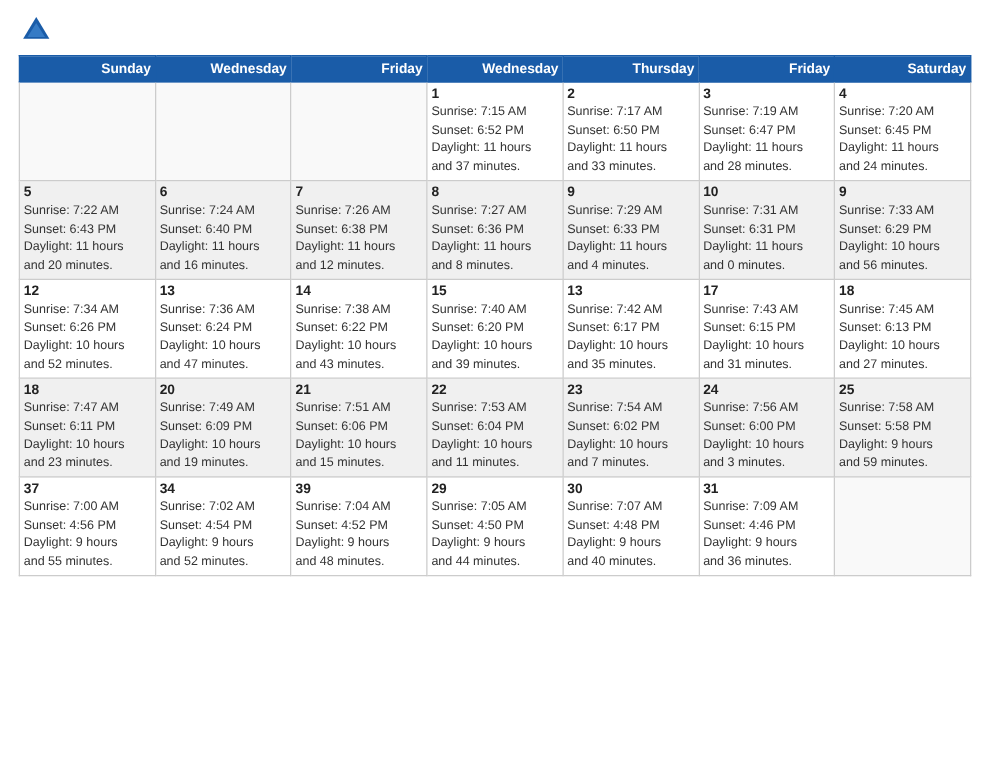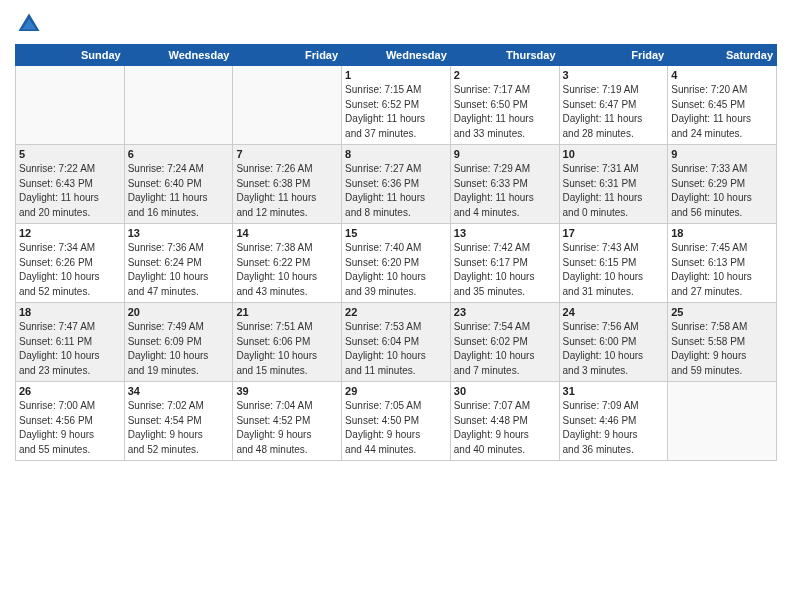--- a/index.html
+++ b/index.html
@@ -238,21 +238,21 @@
             <div class="day-number">24</div>
             <div class="sun-info">Sunrise: 7:56 AM<br>Sunset: 6:00 PM<br>Daylight: 10 hours<br>and 3 minutes.</div>
           </td>
           <td class="row-shade">
             <div class="day-number">25</div>
             <div class="sun-info">Sunrise: 7:58 AM<br>Sunset: 5:58 PM<br>Daylight: 9 hours<br>and 59 minutes.</div>
           </td>
         </tr>
         <tr>
           <td>
-            <div class="day-number">26</div>
+            <div class="day-number">37</div>
             <div class="sun-info">Sunrise: 7:00 AM<br>Sunset: 4:56 PM<br>Daylight: 9 hours<br>and 55 minutes.</div>
           </td>
           <td>
             <div class="day-number">34</div>
             <div class="sun-info">Sunrise: 7:02 AM<br>Sunset: 4:54 PM<br>Daylight: 9 hours<br>and 52 minutes.</div>
           </td>
           <td>
             <div class="day-number">39</div>
             <div class="sun-info">Sunrise: 7:04 AM<br>Sunset: 4:52 PM<br>Daylight: 9 hours<br>and 48 minutes.</div>
           </td>

